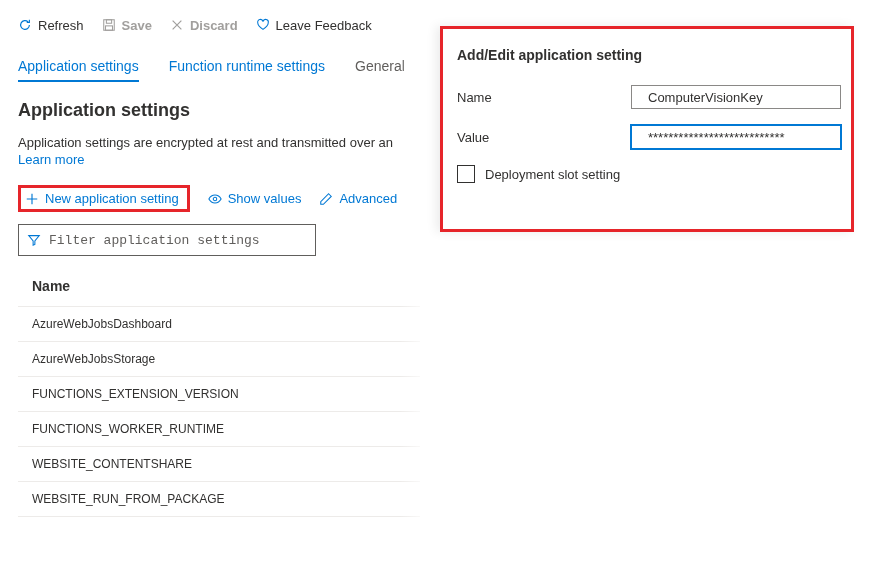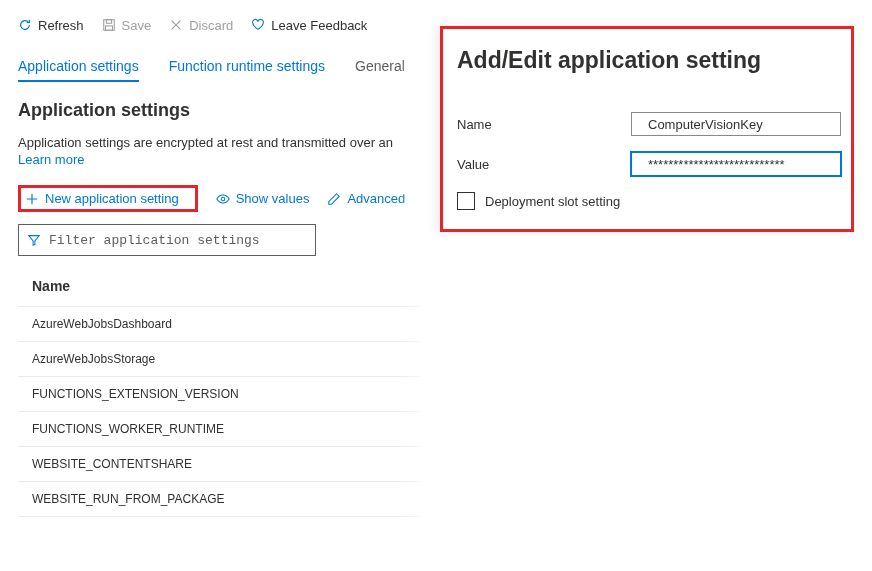--- a/index.html
+++ b/index.html
@@ -9,51 +9,51 @@
       color: #323130;
       background: #fff;
       width: 872px;
       height: 571px;
       overflow: hidden;
       position: relative;
     }
     .main { padding: 8px 0 0 18px; width: 420px; }
     .toolbar { display: flex; gap: 18px; height: 34px; margin-bottom: 16px; }
     .tool-btn { display: inline-flex; align-items: center; gap: 6px; color: #323130; cursor: pointer; font-size: 13px; }
-    .tool-btn.disabled { color: #a19f9d; }
+    .tool-btn.disabled { color: #a19f9d; font-weight: bold; }
     .tool-btn svg { width: 14px; height: 14px; }
     .tabs { display: flex; gap: 30px; border-bottom: 0; margin-bottom: 18px; }
     .tab { color: #0078d4; cursor: pointer; padding-bottom: 6px; font-size: 14px; }
     .tab.active { border-bottom: 2px solid #0078d4; font-weight: 400; }
     .tab.general { color: #605e5c; }
     h2 { font-size: 18px; font-weight: 600; margin-bottom: 14px; }
     .desc { color: #323130; font-size: 13px; margin-bottom: 2px; }
     .learn-more { color: #0078d4; cursor: pointer; font-size: 13px; display: inline-block; margin-bottom: 18px; }
     .actions-row { display: flex; align-items: center; gap: 18px; margin-bottom: 12px; }
     .action-link { color: #0078d4; display: inline-flex; align-items: center; gap: 6px; cursor: pointer; font-size: 13px; }
     .action-link svg { width: 14px; height: 14px; }
-    .highlight-box { border: 3px solid #e6252a; padding: 3px 16px 3px 4px; display: inline-flex; align-items: center; gap: 6px; }
+    .highlight-box { border: 3px solid #e6252a; padding: 3px 8px 3px 4px; display: inline-flex; align-items: center; gap: 6px; }
     .filter-input-wrap { display: flex; align-items: center; border: 1px solid #605e5c; width: 298px; height: 32px; margin-bottom: 18px; padding: 0 8px; gap: 8px; }
     .filter-input-wrap input { border: none; outline: none; flex: 1; font-size: 13px; font-family: Liberation Mono, monospace; color: #ef4444; }
     .filter-input-wrap input::placeholder { color: #605e5c; }
     .tbl-header { font-size: 14px; font-weight: 600; color: #323130; padding: 4px 0 12px 14px; border-bottom: 1px solid #edebe9; }
     .tbl-row { font-size: 12px; color: #323130; padding: 10px 0 10px 14px; border-bottom: 1px solid #edebe9; }
 
     .panel {
       position: absolute;
       top: 26px;
       right: 18px;
       width: 414px;
       height: 206px;
       border: 3px solid #e6252a;
       background: #fff;
       box-shadow: -4px 0 10px rgba(0,0,0,.08);
       padding: 18px 10px 0 14px;
     }
-    .panel h1 { font-size: 23px; font-weight: 700; margin-bottom: 38px; }
+    .panel h1 { font-size: 14px; font-weight: 700; margin-bottom: 22px; }
     .field-row { display: flex; align-items: center; margin-bottom: 16px; }
     .field-label { width: 218px; font-size: 13px; color: #323130; }
     .field-input { flex: 1; height: 24px; border: 1px solid #8a8886; padding: 0 16px; font-size: 13px; font-family: inherit; color: #323130; outline: none; }
     .field-input.focused { border: 1px solid #0078d4; box-shadow: 0 0 0 1px #0078d4; }
     .checkbox-row { display: flex; align-items: center; gap: 10px; margin-top: 6px; }
     .checkbox-box { width: 18px; height: 18px; border: 1px solid #323130; cursor: pointer; }
     .fade { position: absolute; top: 0; left: 400px; width: 30px; height: 571px; background: linear-gradient(to right, rgba(255,255,255,0), #fff); pointer-events: none; }
   </style>
 </head>
 <body>

